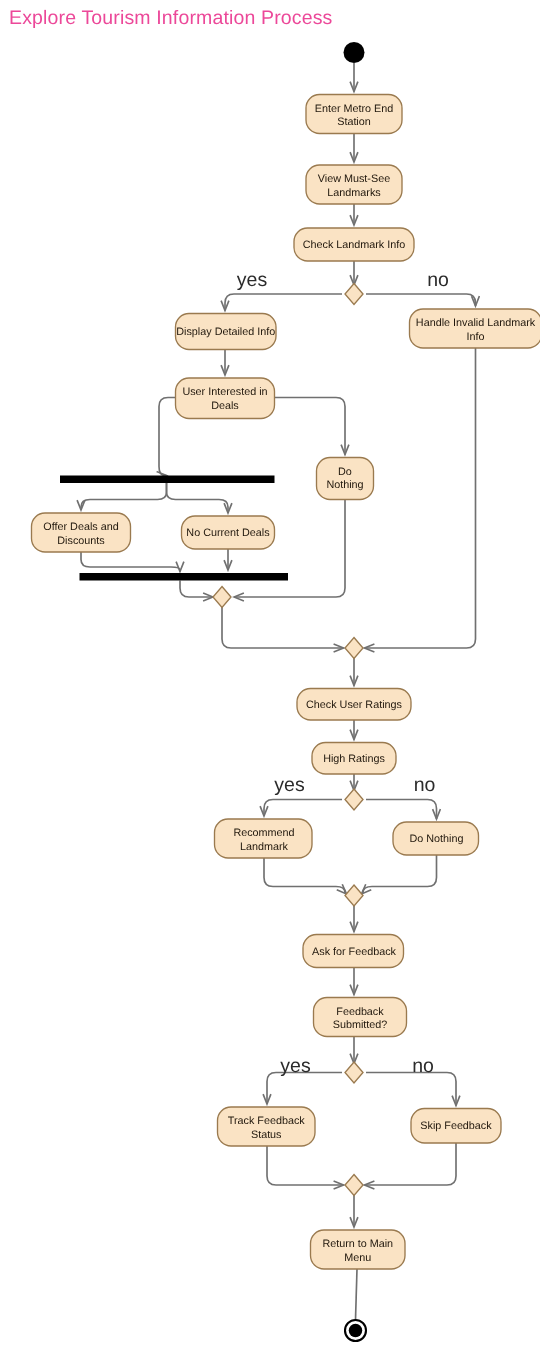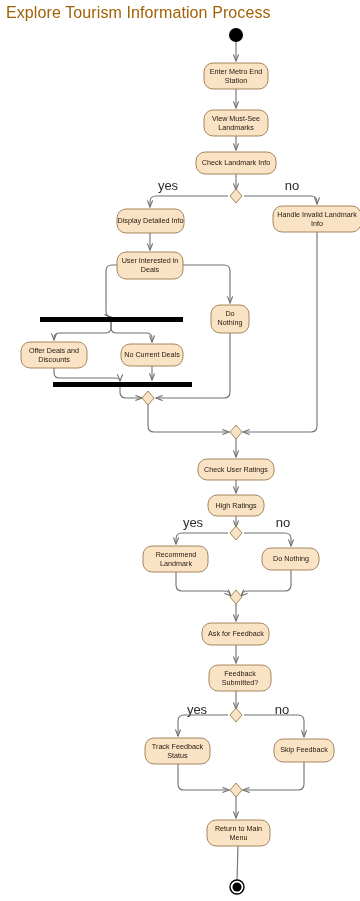--- a/index.html
+++ b/index.html
@@ -11,22 +11,22 @@
     width: 360px;
     height: 901px;
     position: relative;
     font-family: "Liberation Sans", sans-serif;
     overflow: hidden;
   }
   #diagram-title {
     position: absolute;
     left: 6px;
     top: 4px;
-    font-size: 16px;
-    color: #a16207;
+    font-size: 13px;
+    color: #ec4899;
     letter-spacing: 0.1px;
     white-space: nowrap;
   }
   #canvas {
     position: absolute;
     left: 0;
     top: 0;
     width: 360px;
     height: 901px;
   }

